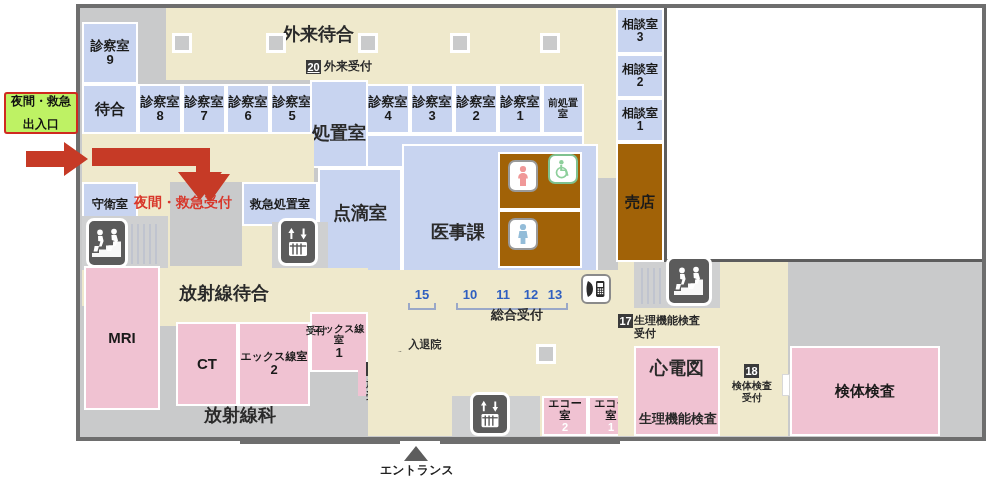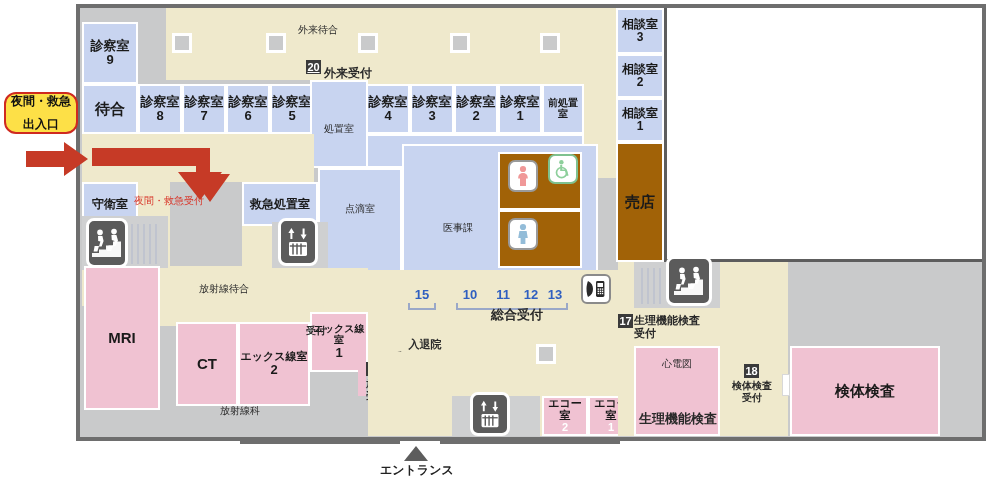--- a/index.html
+++ b/index.html
@@ -21,21 +21,21 @@
   .blue{background:#c8d4f0;}
   .cream{background:#efe9cc;}
   .pink{background:#f0c2d2;}
   .mint{background:#a16207;}
   .gray{background:#c9cacb;}
   .lgray{background:#cfd0d1;}
   .white{background:#ffffff;}
   .noborder{border:none;}
 
   .f15{font-size:15px;font-weight:bold;}
-  .f14{font-size:10px;font-weight:normal;}
+  .f14{font-size:18px;font-weight:bold;}
   .f13{font-size:13px;font-weight:bold;text-align:center;}
   .f12{font-size:12px;font-weight:bold;}
   .f11{font-size:11px;font-weight:bold;}
   .f10{font-size:10px;font-weight:bold;}
 
   
   .lbl{position:absolute;color:#2a2a2a;text-align:center;line-height:1.15;white-space:nowrap;}
 
   
   .pillar{position:absolute;background:#c9cacb;border:3px solid #ffffff;box-sizing:border-box;}
@@ -54,24 +54,24 @@
          box-sizing:border-box;display:flex;align-items:center;justify-content:center;}
   .wctile{position:absolute;background:#ffffff;border:2px solid #9a9a9a;border-radius:7px;
           box-sizing:border-box;display:flex;align-items:center;justify-content:center;}
   .phonetile{position:absolute;background:#ffffff;border:2px solid #8a8a8a;border-radius:6px;
              box-sizing:border-box;display:flex;align-items:center;justify-content:center;}
 
   
   .hatch{position:absolute;}
 
   
-  .callout{position:absolute;border:2px solid #cf2a20;border-radius:12px;background:#fde047;
+  .callout{position:absolute;border:2px solid #cf2a20;border-radius:3px;background:#bef264;
            color:#111;font-size:12px;font-weight:bold;text-align:center;line-height:1.25;
            display:flex;flex-direction:column;align-items:center;justify-content:center;box-sizing:border-box;gap:8px;}
-  .redtext{position:absolute;color:#d8372b;font-size:10px;font-weight:normal;white-space:nowrap;}
+  .redtext{position:absolute;color:#d8372b;font-size:14px;font-weight:bold;white-space:nowrap;}
 
   .entrance-tri{position:absolute;width:0;height:0;border-left:12px solid transparent;
                 border-right:12px solid transparent;border-bottom:15px solid #5d5d5d;}
   .entrance-txt{position:absolute;font-size:12px;font-weight:bold;color:#222;white-space:nowrap;}
 
   .basebar{position:absolute;background:#6e6e6e;height:3px;}
 </style>
 </head>
 <body>
 
@@ -85,21 +85,21 @@
 
   <div class="lbl f14" style="left:268px;top:24px;width:100px;">外来待合</div>
 
   <div class="pillar" style="left:172px;top:33px;width:20px;height:20px;"></div>
   <div class="pillar" style="left:266px;top:33px;width:20px;height:20px;"></div>
   <div class="pillar" style="left:358px;top:33px;width:20px;height:20px;"></div>
   <div class="pillar" style="left:450px;top:33px;width:20px;height:20px;"></div>
   <div class="pillar" style="left:540px;top:33px;width:20px;height:20px;"></div>
 
   <div class="badge" style="left:306px;top:60px;text-decoration:underline;">20</div>
-  <div class="lbl f12" style="left:324px;top:60px;margin-top:7px;">外来受付</div>
+  <div class="lbl f12" style="left:324px;top:60px;">外来受付</div>
 
   <div class="rm blue f13" style="left:82px;top:22px;width:56px;height:62px;">
     <span class="l1">診察室</span>
     <span class="l2">9</span>
   </div>
   <div class="rm blue f15" style="left:82px;top:84px;width:56px;height:50px;">
     <span>待合</span>
   </div>
 
   <div class="rm blue f13" style="left:138px;top:84px;width:44px;height:50px;">

